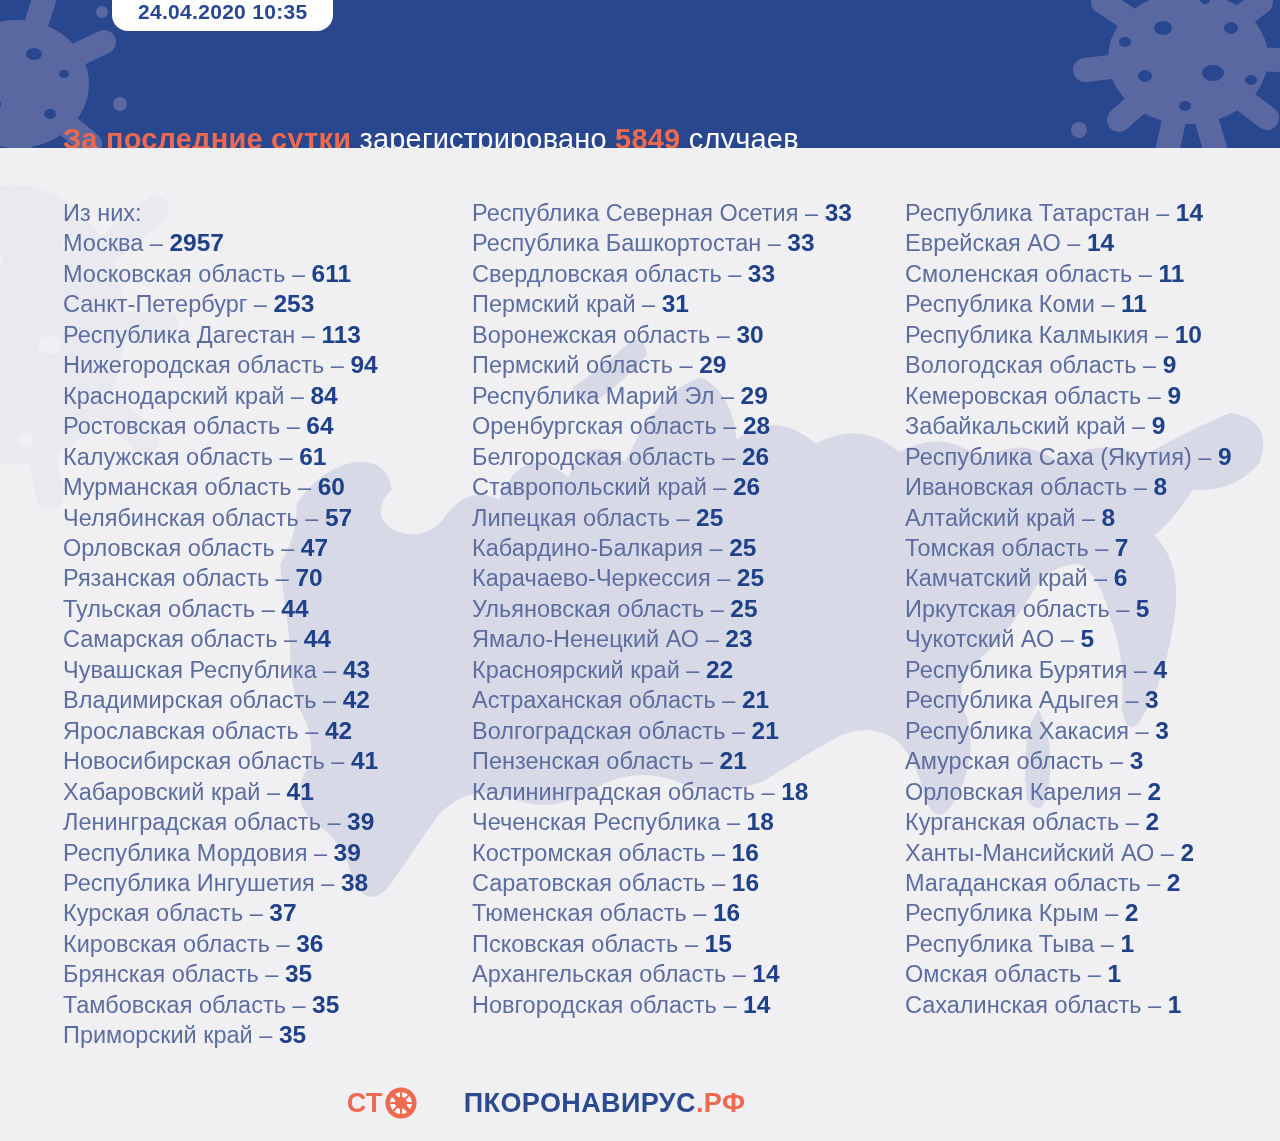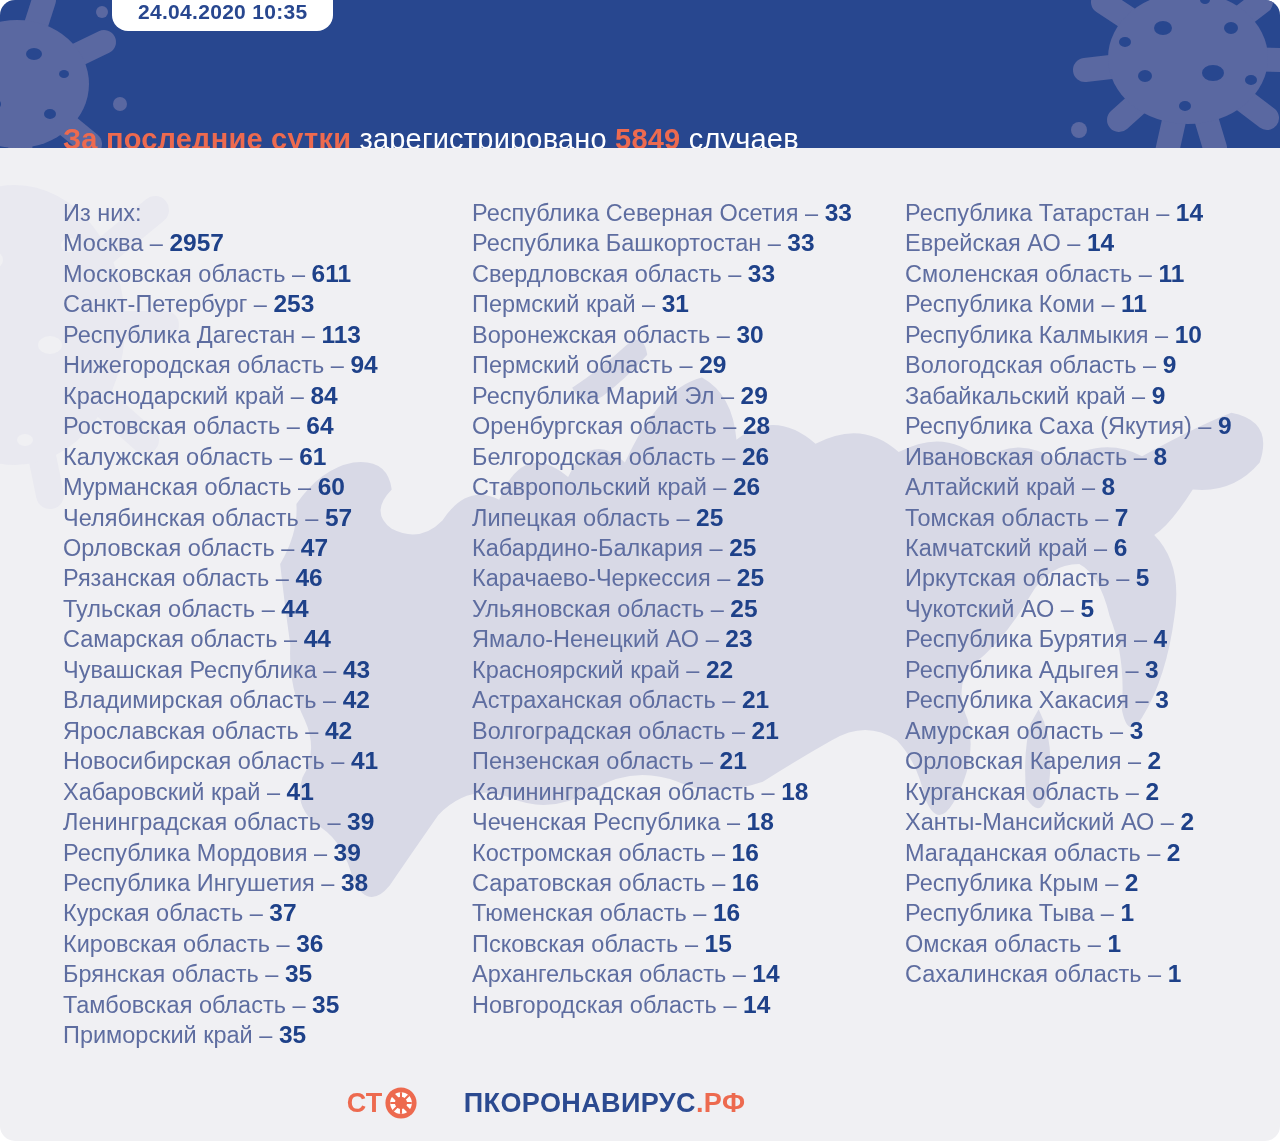--- a/index.html
+++ b/index.html
@@ -1,20 +1,19 @@
 <!DOCTYPE html>
 <html lang="ru" style="--header-bg: #28478f; --header-blob: #5a68a1; --accent-orange: #ed6a4f; --page-bg: #f0f0f3; --map-fill: #d8d9e6; --faint-blob: #e9e9f0; --region-text: #5e6da0; --value-text: #1e4189; --logo-navy: #2b4a90;"><head>
 <meta charset="utf-8">
 <style>
   html,body{margin:0;padding:0;}
   .page{
     position:relative;width:1280px;height:1141px;overflow:hidden;
     font-family:"Liberation Sans","DejaVu Sans",sans-serif;
     background:var(--page-bg,#f0f0f3);
-    border-radius:15px;
   }
   
   .header{position:absolute;top:0;left:0;width:1280px;height:148px;
     background:var(--header-bg,#28478f);overflow:hidden;}
   .blob-right{position:absolute;right:-18px;top:-22px;width:235px;height:185px;}
   .blob-left{position:absolute;left:-78px;top:-8px;width:215px;height:195px;}
   .badge{position:absolute;left:112px;top:-20px;background:#ffffff;border-radius:16px;
     padding:20px 26px 7px;color:var(--header-bg,#28478f);font-weight:700;font-size:21px;
     letter-spacing:.3px;}
   .title{position:absolute;left:63px;top:34px;font-size:29px;line-height:42px;
@@ -136,21 +135,21 @@
           <div class="row"><span class="region">Московская область</span><span class="sep"> – </span><span class="num">611</span></div>
           <div class="row"><span class="region">Санкт-Петербург</span><span class="sep"> – </span><span class="num">253</span></div>
           <div class="row"><span class="region">Республика Дагестан</span><span class="sep"> – </span><span class="num">113</span></div>
           <div class="row"><span class="region">Нижегородская область</span><span class="sep"> – </span><span class="num">94</span></div>
           <div class="row"><span class="region">Краснодарский край</span><span class="sep"> – </span><span class="num">84</span></div>
           <div class="row"><span class="region">Ростовская область</span><span class="sep"> – </span><span class="num">64</span></div>
           <div class="row"><span class="region">Калужская область</span><span class="sep"> – </span><span class="num">61</span></div>
           <div class="row"><span class="region">Мурманская область</span><span class="sep"> – </span><span class="num">60</span></div>
           <div class="row"><span class="region">Челябинская область</span><span class="sep"> – </span><span class="num">57</span></div>
           <div class="row"><span class="region">Орловская область</span><span class="sep"> – </span><span class="num">47</span></div>
-          <div class="row"><span class="region">Рязанская область</span><span class="sep"> – </span><span class="num">46</span></div>
+          <div class="row"><span class="region">Рязанская область</span><span class="sep"> – </span><span class="num">70</span></div>
           <div class="row"><span class="region">Тульская область</span><span class="sep"> – </span><span class="num">44</span></div>
           <div class="row"><span class="region">Самарская область</span><span class="sep"> – </span><span class="num">44</span></div>
           <div class="row"><span class="region">Чувашская Республика</span><span class="sep"> – </span><span class="num">43</span></div>
           <div class="row"><span class="region">Владимирская область</span><span class="sep"> – </span><span class="num">42</span></div>
           <div class="row"><span class="region">Ярославская область</span><span class="sep"> – </span><span class="num">42</span></div>
           <div class="row"><span class="region">Новосибирская область</span><span class="sep"> – </span><span class="num">41</span></div>
           <div class="row"><span class="region">Хабаровский край</span><span class="sep"> – </span><span class="num">41</span></div>
           <div class="row"><span class="region">Ленинградская область</span><span class="sep"> – </span><span class="num">39</span></div>
           <div class="row"><span class="region">Республика Мордовия</span><span class="sep"> – </span><span class="num">39</span></div>
           <div class="row"><span class="region">Республика Ингушетия</span><span class="sep"> – </span><span class="num">38</span></div>
@@ -193,20 +192,21 @@
         </div>
     </section>
     <section class="col col3">
       <div class="rows">
           <div class="row"><span class="region">Республика Татарстан</span><span class="sep"> – </span><span class="num">14</span></div>
           <div class="row"><span class="region">Еврейская АО</span><span class="sep"> – </span><span class="num">14</span></div>
           <div class="row"><span class="region">Смоленская область</span><span class="sep"> – </span><span class="num">11</span></div>
           <div class="row"><span class="region">Республика Коми</span><span class="sep"> – </span><span class="num">11</span></div>
           <div class="row"><span class="region">Республика Калмыкия</span><span class="sep"> – </span><span class="num">10</span></div>
           <div class="row"><span class="region">Вологодская область</span><span class="sep"> – </span><span class="num">9</span></div>
+          <div class="row"><span class="region">Кемеровская область</span><span class="sep"> – </span><span class="num">9</span></div>
           <div class="row"><span class="region">Забайкальский край</span><span class="sep"> – </span><span class="num">9</span></div>
           <div class="row"><span class="region">Республика Саха (Якутия)</span><span class="sep"> – </span><span class="num">9</span></div>
           <div class="row"><span class="region">Ивановская область</span><span class="sep"> – </span><span class="num">8</span></div>
           <div class="row"><span class="region">Алтайский край</span><span class="sep"> – </span><span class="num">8</span></div>
           <div class="row"><span class="region">Томская область</span><span class="sep"> – </span><span class="num">7</span></div>
           <div class="row"><span class="region">Камчатский край</span><span class="sep"> – </span><span class="num">6</span></div>
           <div class="row"><span class="region">Иркутская область</span><span class="sep"> – </span><span class="num">5</span></div>
           <div class="row"><span class="region">Чукотский АО</span><span class="sep"> – </span><span class="num">5</span></div>
           <div class="row"><span class="region">Республика Бурятия</span><span class="sep"> – </span><span class="num">4</span></div>
           <div class="row"><span class="region">Республика Адыгея</span><span class="sep"> – </span><span class="num">3</span></div>

